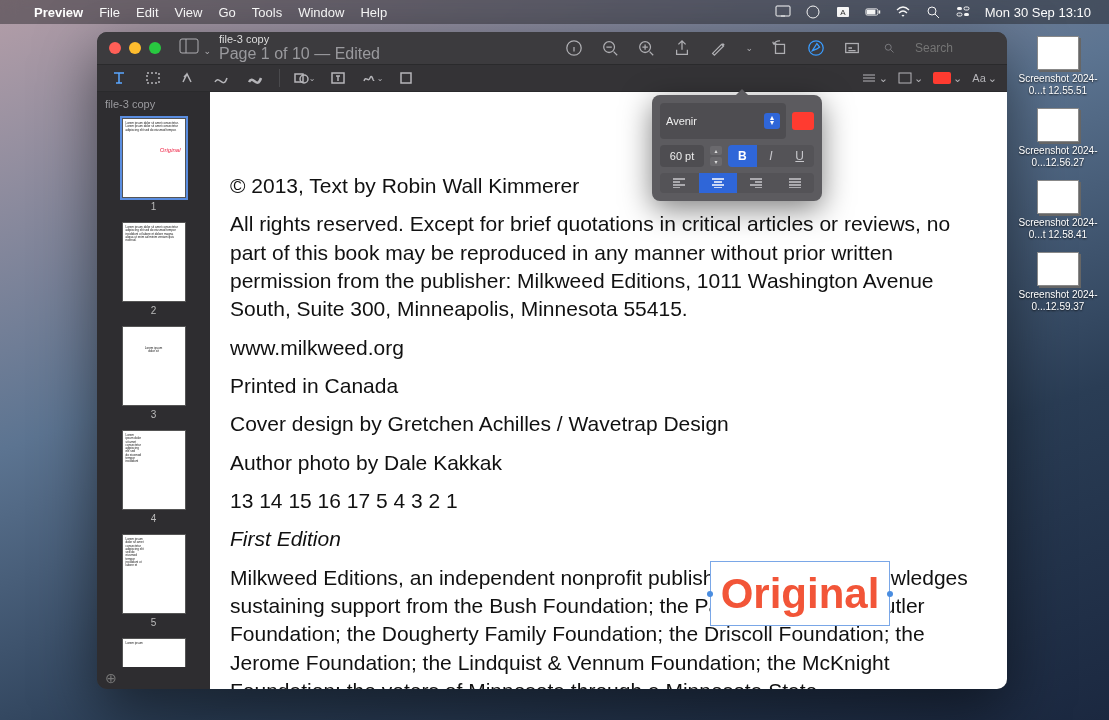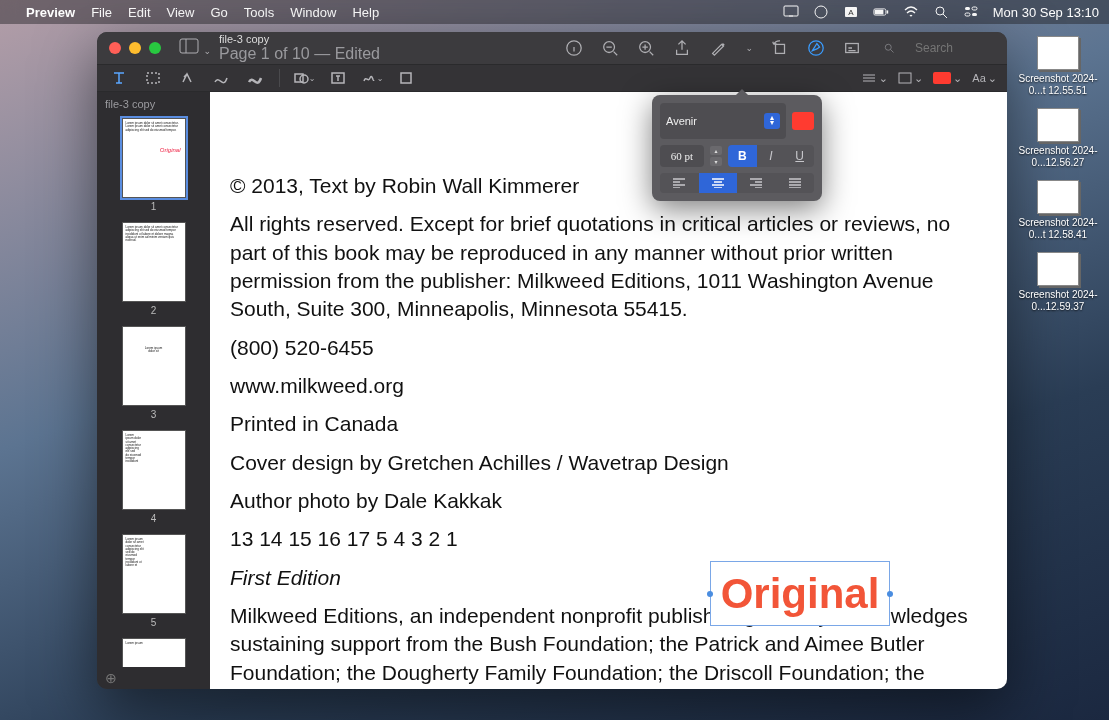--- a/index.html
+++ b/index.html
@@ -1,19 +1,19 @@
 <!DOCTYPE html>
 <html><head>
 <meta charset="utf-8">
 <style>
 * { margin:0; padding:0; box-sizing:border-box; font-family: -apple-system, "Helvetica Neue", Arial, sans-serif; }
 body { width:1109px; height:720px; overflow:hidden; background:linear-gradient(160deg,#b49ea8 0%,#5c7491 40%,#2a3d55 70%,#1b2840 100%); position:relative; }
 
 
-.menubar { height:24px; background:rgba(30,30,35,.45); backdrop-filter:blur(10px); display:flex; align-items:center; color:#fff; font-size:13px; padding:0 10px; }
+.menubar { height:24px; background:rgba(30,30,35,.45); backdrop-filter:blur(10px); display:flex; align-items:center; color:#fff; font-size:13px; padding:0 18px; }
 .menubar .left { display:flex; gap:16px; align-items:center; }
 .menubar .right { margin-left:auto; display:flex; gap:14px; align-items:center; }
 .menubar b { font-weight:600; }
 .mb-icon { width:16px; height:16px; display:inline-block; }
 
 
 .window { position:absolute; left:97px; top:32px; width:910px; height:657px; background:#3a3a3d; border-radius:10px; box-shadow:0 20px 60px rgba(0,0,0,.5); display:flex; flex-direction:column; overflow:hidden; }
 .titlebar { height:32px; background:#3c3b3e; display:flex; align-items:center; padding:0 12px; gap:10px; }
 .traffic { display:flex; gap:8px; }
 .dot { width:12px; height:12px; border-radius:50%; }
@@ -57,21 +57,21 @@
 .handle{ position:absolute; width:6px;height:6px; background:#4a8de0; border-radius:50%; top:50%; transform:translateY(-50%); }
 .handle.l{ left:-4px } .handle.r{ right:-4px }
 
 
 .popover{ position:absolute; left:555px; top:63px; width:170px; background:#5c5b5f; border-radius:8px; padding:8px; box-shadow:0 8px 30px rgba(0,0,0,.5); z-index:10; }
 .popover:before{ content:""; position:absolute; top:-14px; left:82px; border:8px solid transparent; border-bottom-color:#5c5b5f; }
 .pop-row{ display:flex; gap:6px; align-items:center; margin-bottom:6px; }
 .font-sel{ flex:1; height:36px; background:#4e4d51; border-radius:4px; color:#eee; font-size:11px; display:flex; align-items:center; padding:0 6px; position:relative; }
 .font-sel .chev{ margin-left:auto; background:#2f66d8; width:16px;height:16px; border-radius:3px; display:flex;align-items:center;justify-content:center; color:#fff; font-size:8px; flex-direction:column; line-height:.6 }
 .pop-swatch{ width:22px;height:18px;background:#ff3b30;border-radius:3px; }
-.size-in{ width:44px;height:22px;background:#4e4d51;border-radius:4px;color:#eee;font-size:11px;display:flex;align-items:center;justify-content:center;font-family:Liberation Serif, serif; }
+.size-in{ width:44px;height:22px;background:#4e4d51;border-radius:4px;color:#eee;font-size:11px;display:flex;align-items:center;justify-content:center; }
 .stepper{ width:12px;height:22px;display:flex;flex-direction:column; }
 .stepper div{flex:1;background:#6a696d;font-size:6px;color:#ddd;display:flex;align-items:center;justify-content:center;border-radius:2px;margin:1px 0}
 .biu{ flex:1; display:flex; height:22px; border-radius:4px; overflow:hidden; }
 .biu div{ flex:1; display:flex;align-items:center;justify-content:center; font-size:12px; color:#c7c7cb; background:#545357; cursor:pointer }
 .biu div.on{ background:#2f66d8; color:#fff; font-weight:700 }
 .biu .i{ font-style:italic } .biu .u{ text-decoration:underline }
 .align{ display:flex; height:20px; border-radius:4px; overflow:hidden; width:100%; }
 .align div{ flex:1; background:#545357; display:flex;align-items:center;justify-content:center; }
 .align div.on{ background:#2f66d8 }
 .align svg{ width:14px;height:10px; stroke:#c7c7cb; stroke-width:1.5 }
@@ -289,21 +289,20 @@
       </div>
       <div class="sb-footer">
           <span>⊕</span>
         </div>
     </div>
 
     <div class="doc-area">
       <div class="doc">
         <p>© 2013, Text by Robin Wall Kimmerer</p>
         <p>All rights reserved. Except for brief quotations in critical articles or reviews, no part of this book may be reproduced in any manner without prior written permission from the publisher: Milkweed Editions, 1011 Washington Avenue South, Suite 300, Minneapolis, Minnesota 55415.</p>
-        <p>(800) 520-6455</p>
         <p>www.milkweed.org</p>
         <p>Printed in Canada</p>
         <p>Cover design by Gretchen Achilles / Wavetrap Design</p>
         <p>Author photo by Dale Kakkak</p>
         <p>13 14 15 16 17 5 4 3 2 1</p>
         <p class="em">First Edition</p>
         <p>Milkweed Editions, an independent nonprofit publisher, gratefully acknowledges sustaining support from the Bush Foundation; the Patrick and Aimee Butler Foundation; the Dougherty Family Foundation; the Driscoll Foundation; the Jerome Foundation; the Lindquist &amp; Vennum Foundation; the McKnight Foundation; the voters of Minnesota through a Minnesota State</p>
       </div>
       <div class="text-overlay">
         <div class="handle l"></div>

